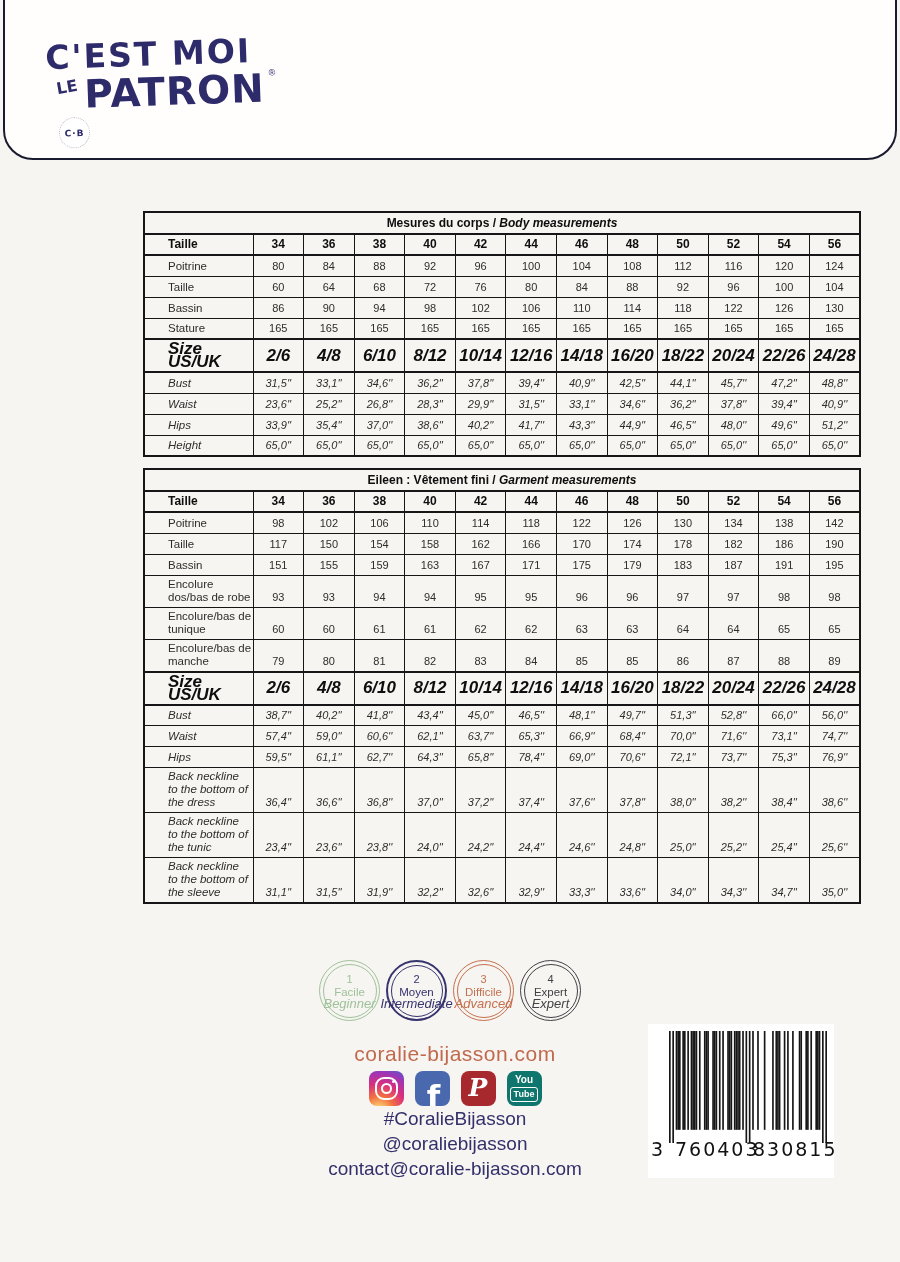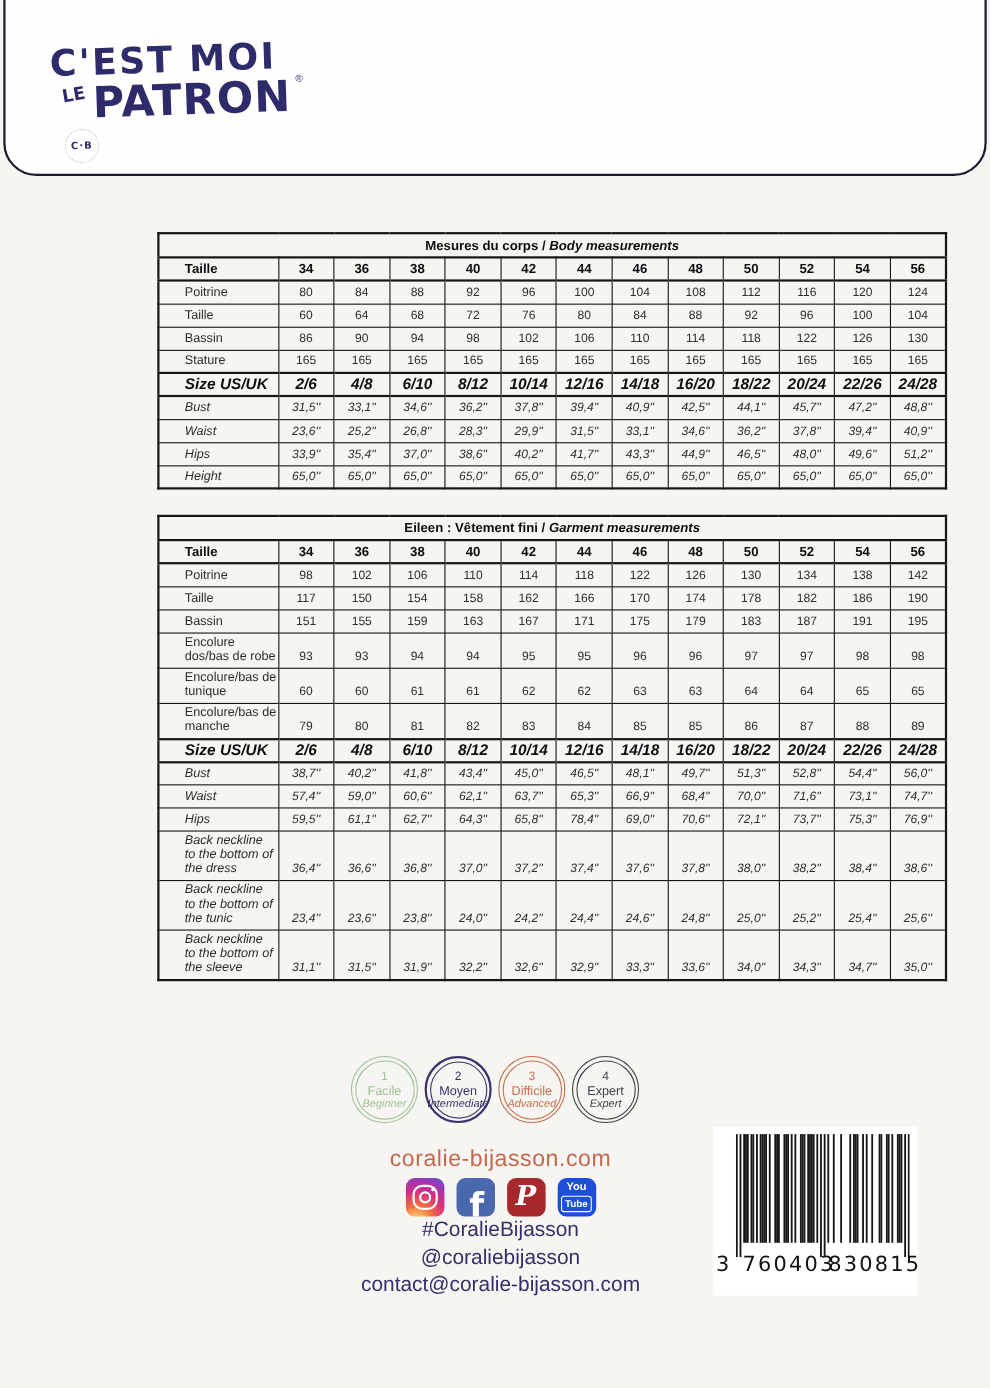--- a/index.html
+++ b/index.html
@@ -37,50 +37,50 @@
   .meas td {
     border:1px solid #161616; font-size:11px; color:#2d2d2d; text-align:center;
     vertical-align:bottom; padding:2px 1px 3px; line-height:13px; height:21px;
   }
   .meas td.lbl { text-align:left; padding-left:23px; font-size:11.5px; }
   .meas td.t-title {
     font-weight:bold; font-size:12px; color:#0e0e0e; text-align:center;
     vertical-align:middle; border-bottom:2px solid #161616; height:22px; padding:3px 2px;
   }
   .meas tr.r-header td { font-weight:bold; font-size:12px; color:#0e0e0e; border-bottom:2px solid #161616; vertical-align:middle; }
-  .meas tr.r-size td { font-weight:bold; font-style:italic; font-size:14px; color:#0e0e0e; border-top:2px solid #161616; border-bottom:2px solid #161616; vertical-align:middle; }
+  .meas tr.r-size td { font-weight:bold; font-style:italic; font-size:17px; color:#0e0e0e; border-top:2px solid #161616; border-bottom:2px solid #161616; vertical-align:middle; }
   .meas tr.r-italic td { font-style:italic; }
 
   
   .levels { position:absolute; top:960px; left:0; right:0; display:flex; justify-content:center; gap:6px; }
   .level {
     width:61px; height:61px; border-radius:50%; border:1.5px solid var(--c,#999);
     color:var(--c,#999); position:relative;
     display:flex; flex-direction:column; align-items:center; justify-content:center;
   }
   .level::before { content:""; position:absolute; inset:2.5px; border:1px solid var(--c,#999); border-radius:50%; }
   .level.selected { border-width:2.5px; }
   .level.selected::before { border-width:1.5px; }
   .lv-num { font-size:11px; line-height:12px; }
   .lv-fr  { font-size:11.5px; line-height:14px; }
-  .lv-en  { font-size:10px; font-style:italic; line-height:10px; }
+  .lv-en  { font-size:13px; font-style:italic; line-height:10px; }
 
   
   .website { position:absolute; top:1042px; left:10px; right:0; text-align:center; color:#c0694e; font-size:21px; letter-spacing:0.5px; }
   .social  { position:absolute; top:1071px; left:10px; right:0; display:flex; justify-content:center; gap:11px; }
   .sicon { width:35px; height:35px; border-radius:8px; position:relative; overflow:hidden; flex:0 0 auto; }
   .ig { background:radial-gradient(circle at 28% 115%, #fdd375 8%, #f2703f 32%, #d92e7f 58%, #9b36b7 82%, #515ecf 100%); }
   .ig-frame { position:absolute; inset:6px; border:2px solid #fff; border-radius:9px; }
   .ig-lens  { position:absolute; top:50%; left:50%; width:11px; height:11px; margin:-5.5px 0 0 -5.5px; border:2px solid #fff; border-radius:50%; }
   .ig-dot   { position:absolute; top:9px; right:9px; width:3px; height:3px; background:#fff; border-radius:50%; }
   .fb { background:#4a68ae; }
   .fb span { position:absolute; bottom:-8px; left:54%; transform:translateX(-50%); color:#fff; font:bold 31px "DejaVu Sans", sans-serif; }
   .pin { background:#a7292e; }
   .pin span { position:absolute; top:46%; left:50%; transform:translate(-50%,-50%); color:#fff; font:bold italic 25px "DejaVu Serif", serif; }
-  .yt { background:#1d4ed8; display:flex; flex-direction:column; align-items:center; justify-content:center; color:#fff; }
+  .yt { background:#0f766e; display:flex; flex-direction:column; align-items:center; justify-content:center; color:#fff; }
   .yt-you  { font:bold 10px/10px "Liberation Sans", sans-serif; }
   .yt-tube { font:bold 9px/9px "Liberation Sans", sans-serif; border:1px solid #fff; border-radius:3px; padding:2px 3px; margin-top:2px; }
   .tagline { position:absolute; left:10px; right:0; text-align:center; color:#33306b; font-size:19px; }
   .hash   { top:1108px; }
   .handle { top:1133px; }
   .email  { top:1158px; }
 
   
   .barcode { position:absolute; left:648px; top:1024px; width:186px; height:154px; background:#fff; }
   .barcode svg { position:absolute; left:21px; top:7px; }
@@ -424,21 +424,21 @@
           <td>38,7''</td>
           <td>40,2''</td>
           <td>41,8''</td>
           <td>43,4''</td>
           <td>45,0''</td>
           <td>46,5''</td>
           <td>48,1''</td>
           <td>49,7''</td>
           <td>51,3''</td>
           <td>52,8''</td>
-          <td>54,4''</td>
+          <td>66,0''</td>
           <td>56,0''</td>
         </tr>
         <tr class="r-italic">
           <td class="lbl">Waist</td>
           <td>57,4''</td>
           <td>59,0''</td>
           <td>60,6''</td>
           <td>62,1''</td>
           <td>63,7''</td>
           <td>65,3''</td>

